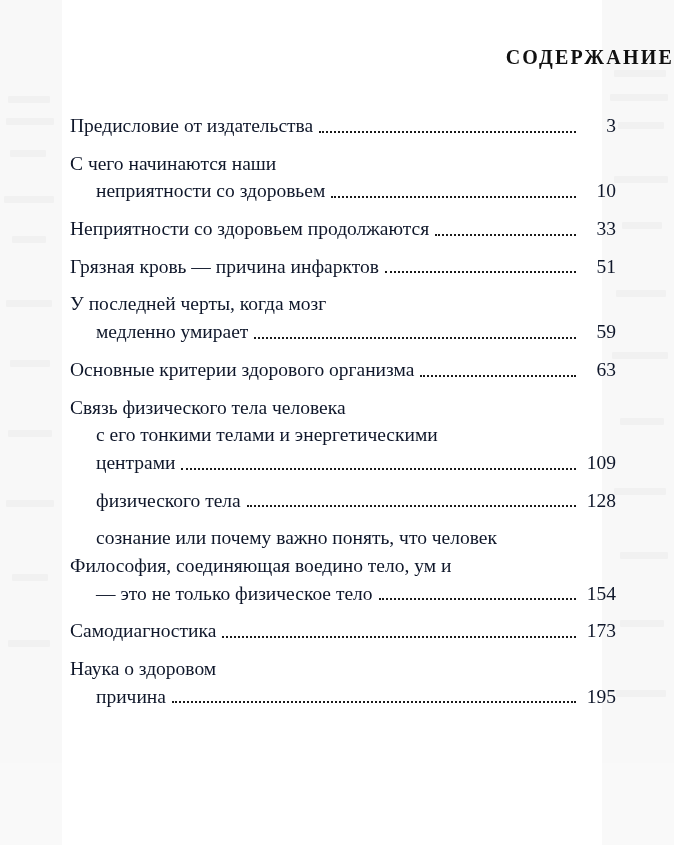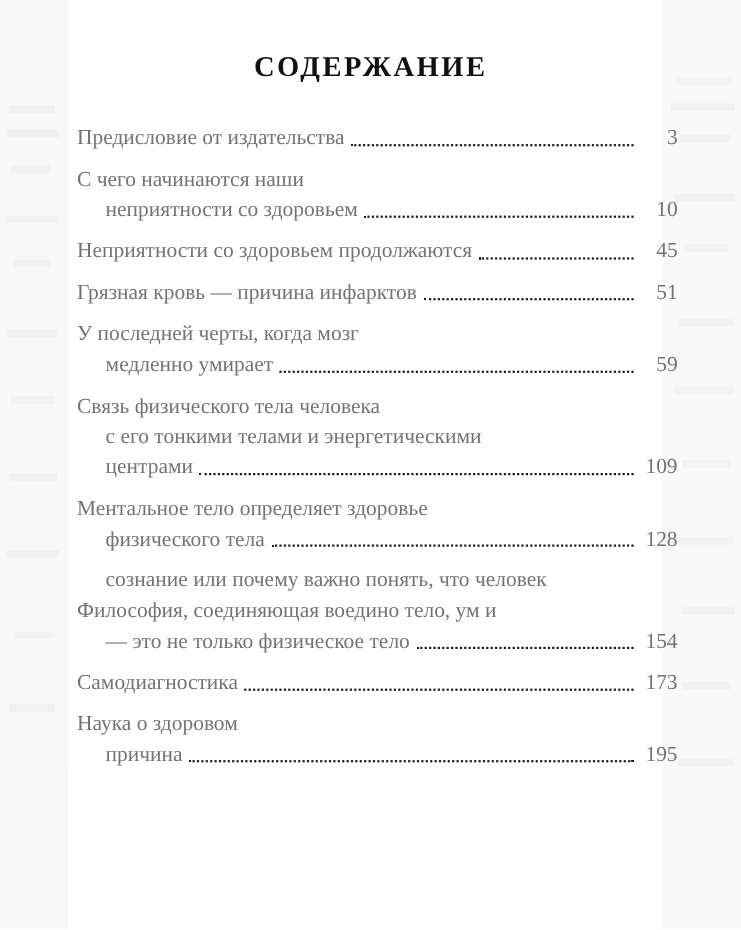--- a/index.html
+++ b/index.html
@@ -42,40 +42,40 @@
     top: 0;
     width: 674px;
     height: 845px;
   }
 
   .toc-title {
     position: absolute;
     left: 0;
     right: 0;
     top: 46px;
-    text-align: center;
-    font-size: 26px;
+    text-align: right;
+    font-size: 20px;
     letter-spacing: 2.2px;
     font-weight: bold;
     font-family: "Liberation Serif", serif;
   }
 
   .toc-list {
     position: absolute;
     left: 70px;
     top: 112px;
     width: 546px;
   }
 
   .toc-entry {
     display: block;
     margin-bottom: 10px;
     font-size: 19.5px;
     line-height: 1.42;
-    color: #737373;
+    color: #0f172a;
   }
 
   .toc-line {
     display: flex;
     align-items: flex-end;
     width: 100%;
   }
   .toc-line.indent .toc-text { padding-left: 26px; }
 
   .toc-text {
@@ -149,57 +149,61 @@
         <div class="toc-line indent">
           <span class="toc-text">неприятности со здоровьем</span>
           <span class="toc-dots"></span>
           <span class="toc-page">10</span>
         </div>
       </div>
       <div class="toc-entry">
         <div class="toc-line">
           <span class="toc-text">Неприятности со здоровьем продолжаются</span>
           <span class="toc-dots"></span>
-          <span class="toc-page">45</span>
+          <span class="toc-page">33</span>
         </div>
       </div>
       <div class="toc-entry">
         <div class="toc-line">
           <span class="toc-text">Грязная кровь — причина инфарктов</span>
           <span class="toc-dots"></span>
           <span class="toc-page">51</span>
         </div>
       </div>
       <div class="toc-entry">
         <div class="toc-line plain">
           <span class="toc-text">У последней черты, когда мозг</span>
         </div>
         <div class="toc-line indent">
           <span class="toc-text">медленно умирает</span>
           <span class="toc-dots"></span>
           <span class="toc-page">59</span>
+        </div>
+      </div>
+      <div class="toc-entry">
+        <div class="toc-line">
+          <span class="toc-text">Основные критерии здорового организма</span>
+          <span class="toc-dots"></span>
+          <span class="toc-page">63</span>
         </div>
       </div>
       <div class="toc-entry">
         <div class="toc-line plain">
           <span class="toc-text">Связь физического тела человека</span>
         </div>
         <div class="toc-line indent plain">
           <span class="toc-text">с его тонкими телами и энергетическими</span>
         </div>
         <div class="toc-line indent">
           <span class="toc-text">центрами</span>
           <span class="toc-dots"></span>
           <span class="toc-page">109</span>
         </div>
       </div>
       <div class="toc-entry">
-        <div class="toc-line plain">
-          <span class="toc-text">Ментальное тело определяет здоровье</span>
-        </div>
         <div class="toc-line indent">
           <span class="toc-text">физического тела</span>
           <span class="toc-dots"></span>
           <span class="toc-page">128</span>
         </div>
       </div>
       <div class="toc-entry">
         <div class="toc-line indent plain">
           <span class="toc-text">сознание или почему важно понять, что человек</span>
         </div>

